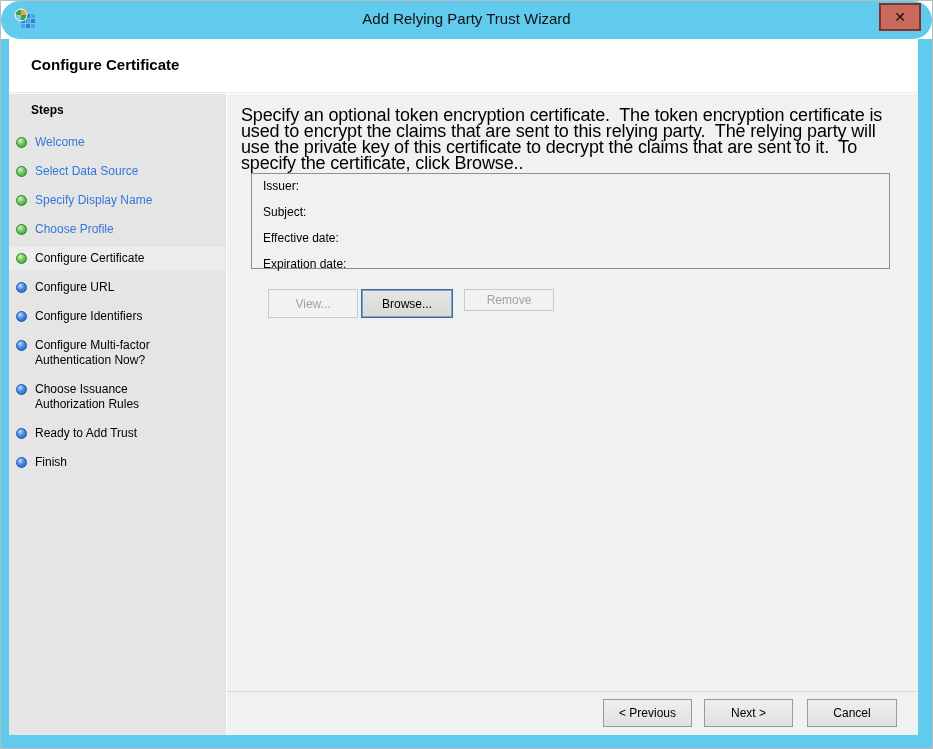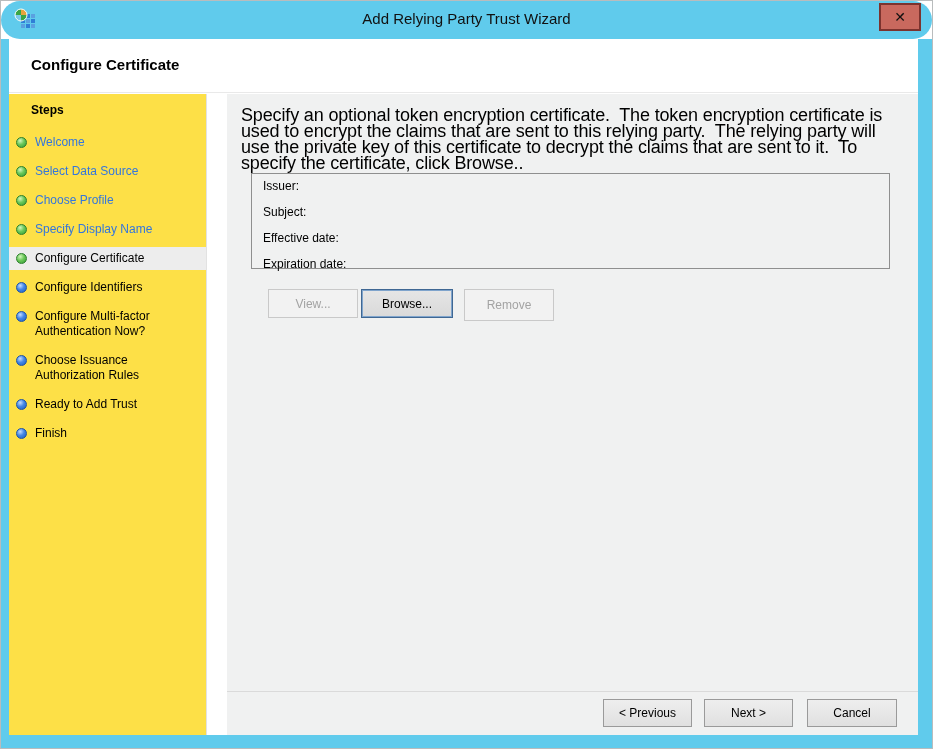--- a/index.html
+++ b/index.html
@@ -21,21 +21,21 @@
   #close-btn{
     position:absolute;right:11px;top:2px;width:42px;height:28px;
     background:var(--c-close);border:2px solid var(--c-close-border);
     color:#101010;font-size:14px;font-weight:bold;text-align:center;line-height:24px;
     cursor:default;
   }
   
   #header{position:absolute;left:8px;top:38px;right:14px;height:54px;background:#fff;border-bottom:1px solid #e9e9e9;}
   #page-title{position:absolute;left:22px;top:17px;font-size:15px;font-weight:bold;color:#000;}
   
-  #sidebar{position:absolute;left:8px;top:93px;width:198px;bottom:13px;background:#fde047;border-right:1px solid #e2e2e2;}
+  #sidebar{position:absolute;left:8px;top:93px;width:217px;bottom:13px;background:#e5e5e5;border-right:1px solid #e2e2e2;}
   #steps-title{margin:9px 0 0 22px;font-size:12px;font-weight:bold;color:#000;}
   #steps-list{list-style:none;margin:14px 0 0 0;padding:0;display:flex;flex-direction:column;gap:6px;}
   #steps-list li{position:relative;padding:4px 10px 4px 26px;font-size:12px;line-height:15px;color:#000;}
   #steps-list li .lbl{display:inline-block;max-width:134px;}
   #steps-list li.done .lbl{color:var(--c-link);}
   #steps-list li.current{background:var(--c-highlight);}
   .bullet{
     position:absolute;left:7px;top:6px;width:11px;height:11px;border-radius:50%;
   }
   li.done .bullet,li.current .bullet{
@@ -63,21 +63,21 @@
     background:linear-gradient(#eeeeee,#e0e0e0);
     border:1px solid #9a9a9a;cursor:default;
   }
   .btn:disabled,.btn.disabled{color:#a3a3a3;border-color:#c9c9c9;background:#f2f2f2;}
   #view-btn{position:absolute;left:32px;top:195px;width:90px;height:29px;margin-left:9px;}
   #browse-btn{
     position:absolute;left:134px;top:195px;width:92px;height:29px;
     border:1px solid #3f6793;box-shadow:inset 0 0 0 1px #7fa4cc;
     background:linear-gradient(#e6e6e6,#d9d9d9);
   }
-  #remove-btn{position:absolute;left:237px;top:195px;width:90px;height:32px;}
+  #remove-btn{position:absolute;left:237px;top:195px;width:90px;height:22px;}
   
   #footer-divider{position:absolute;left:0;right:0;top:597px;height:1px;background:#dadada;}
   #prev-btn{position:absolute;left:376px;top:605px;width:89px;height:28px;}
   #next-btn{position:absolute;left:477px;top:605px;width:89px;height:28px;}
   #cancel-btn{position:absolute;left:580px;top:605px;width:90px;height:28px;}
 </style>
 </head>
 <body>
 
 <div id="window" style="--c-frame: #60cbec; --c-close: #c9695e; --c-close-border: #7c332e; --c-link: #3376dd; --c-panel: #f0f1f1; --c-highlight: #ededed; --c-box-border: #8f8f8f;">
@@ -109,23 +109,24 @@
 
   <div id="header">
     <div id="page-title">Configure Certificate</div>
   </div>
 
   <div id="sidebar">
     <h3 id="steps-title">Steps</h3>
     <ul id="steps-list">
         <li class="step done"><span class="bullet"></span><span class="lbl">Welcome</span></li>
         <li class="step done"><span class="bullet"></span><span class="lbl">Select Data Source</span></li>
+        <li class="step done"><span class="bullet"></span><span class="lbl">Specify Display Name</span></li>
         <li class="step done"><span class="bullet"></span><span class="lbl">Choose Profile</span></li>
-        <li class="step done"><span class="bullet"></span><span class="lbl">Specify Display Name</span></li>
         <li class="step current"><span class="bullet"></span><span class="lbl">Configure Certificate</span></li>
+        <li class="step pending"><span class="bullet"></span><span class="lbl">Configure URL</span></li>
         <li class="step pending"><span class="bullet"></span><span class="lbl">Configure Identifiers</span></li>
         <li class="step pending"><span class="bullet"></span><span class="lbl">Configure Multi-factor Authentication Now?</span></li>
         <li class="step pending"><span class="bullet"></span><span class="lbl">Choose Issuance Authorization Rules</span></li>
         <li class="step pending"><span class="bullet"></span><span class="lbl">Ready to Add Trust</span></li>
         <li class="step pending"><span class="bullet"></span><span class="lbl">Finish</span></li>
       </ul>
   </div>
 
   <div id="main">
     <div id="description">Specify an optional token encryption certificate.  The token encryption certificate is used to encrypt the claims that are sent to this relying party.  The relying party will use the private key of this certificate to decrypt the claims that are sent to it.  To specify the certificate, click Browse..</div>

